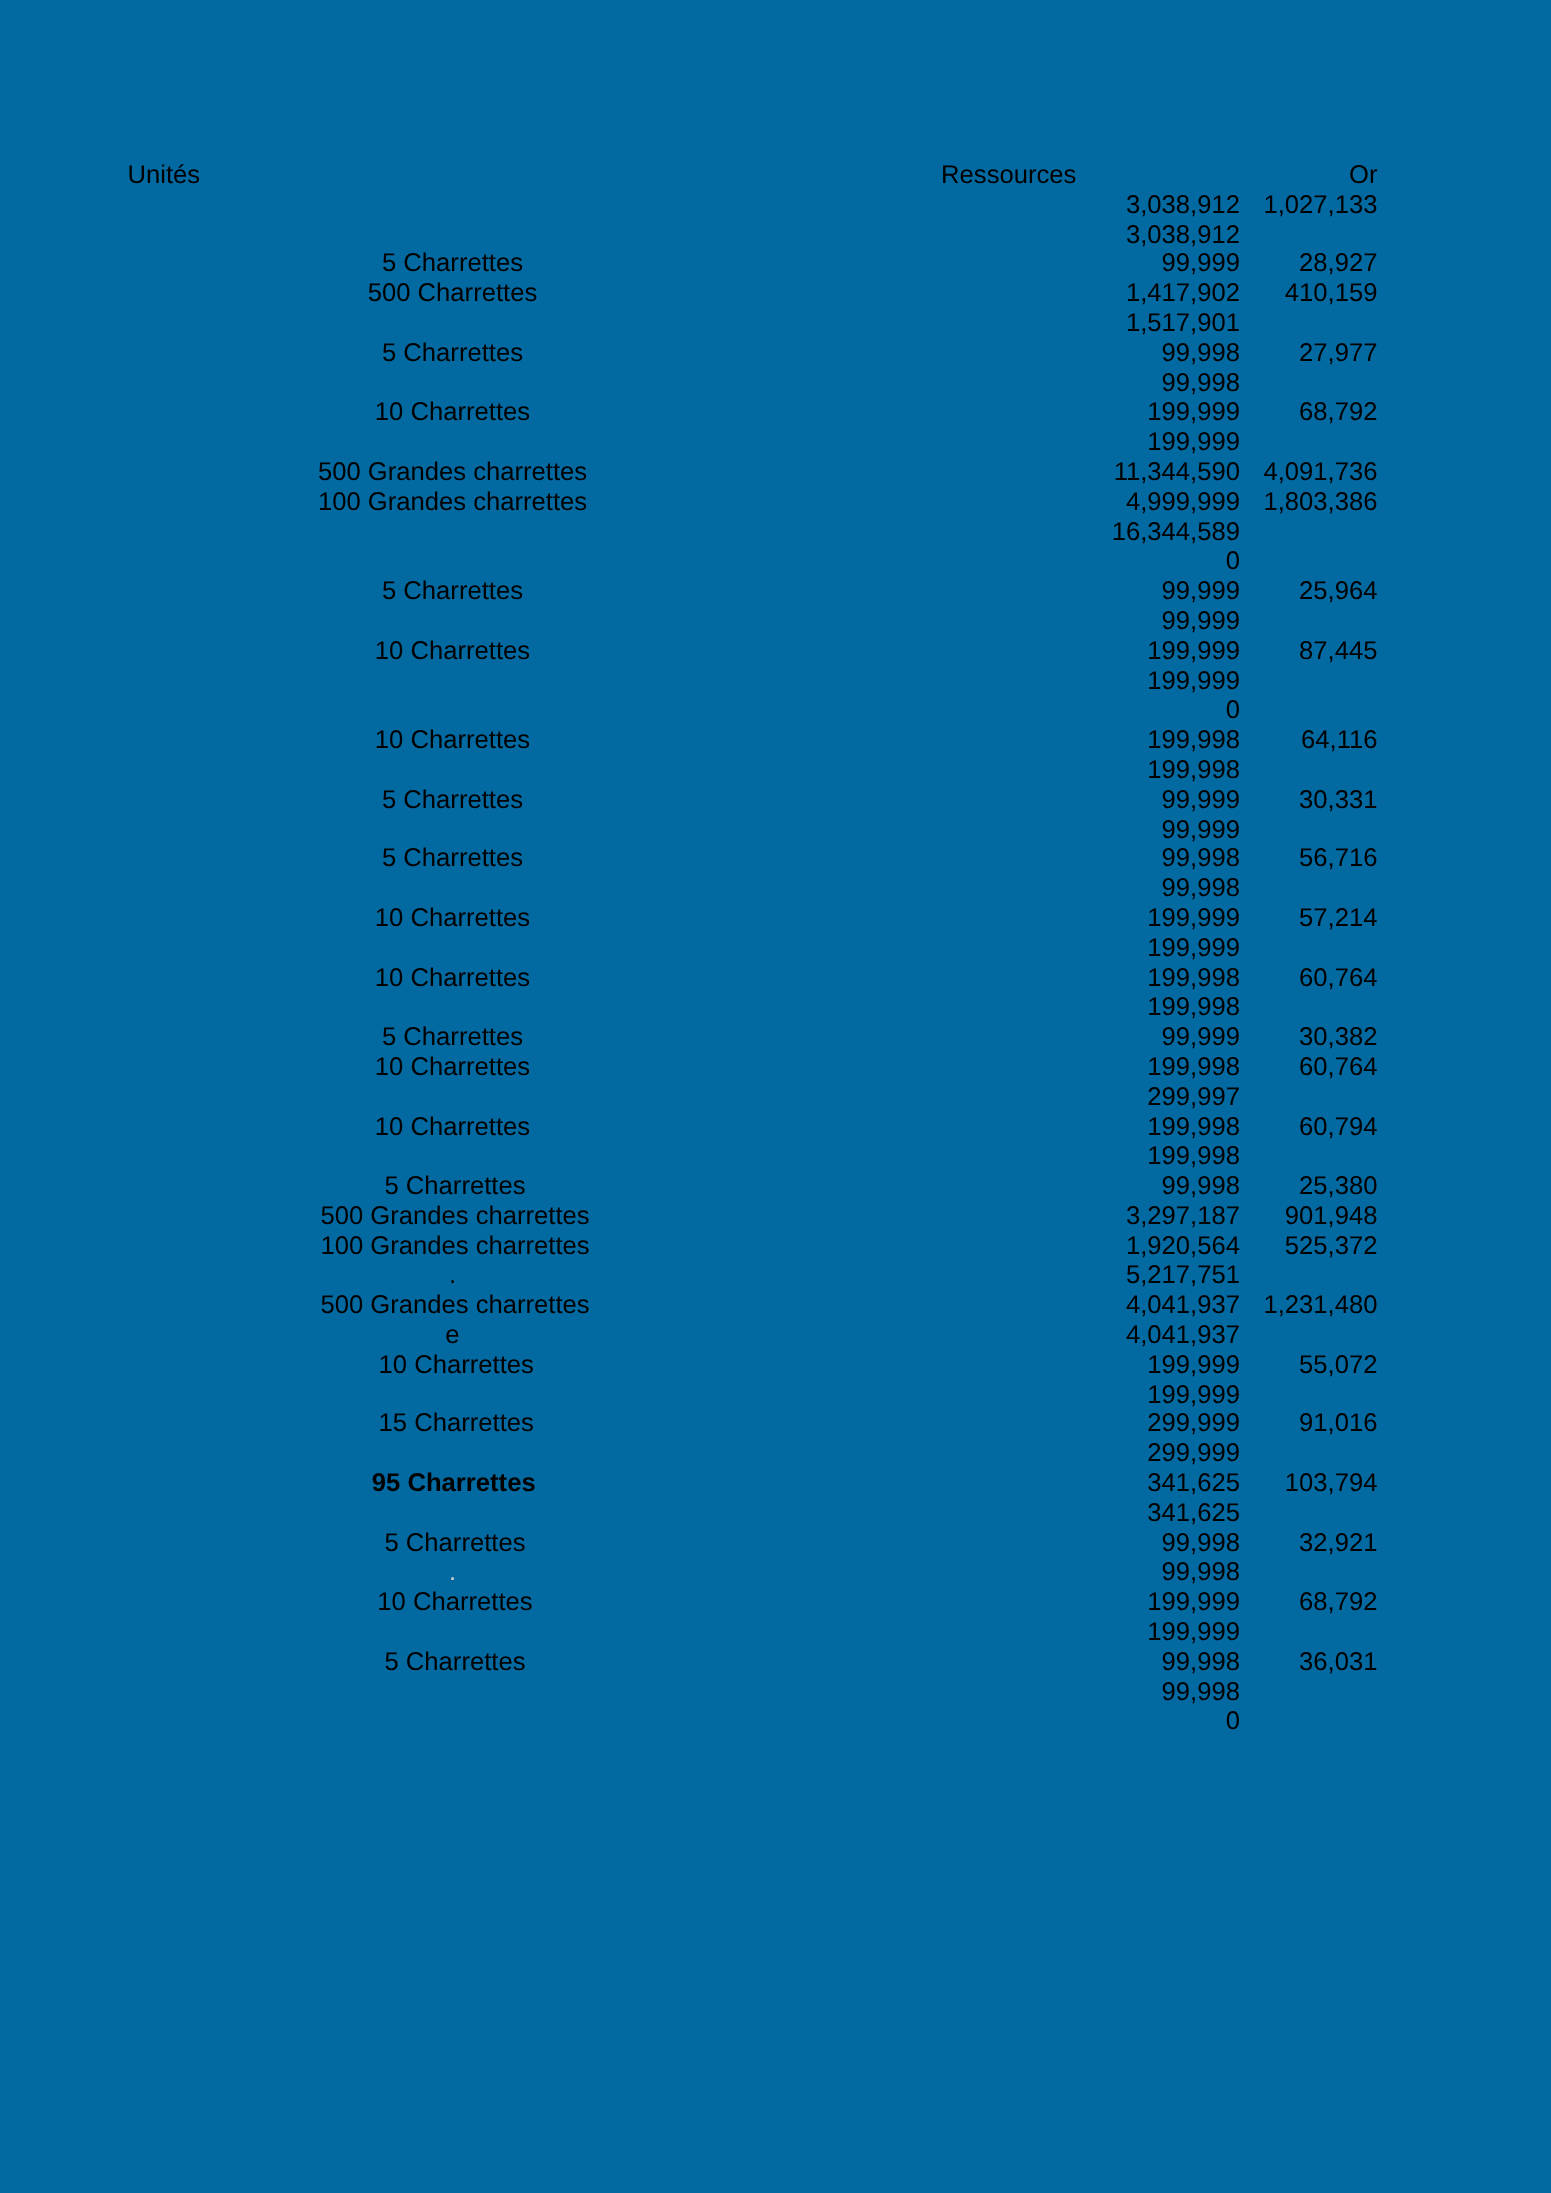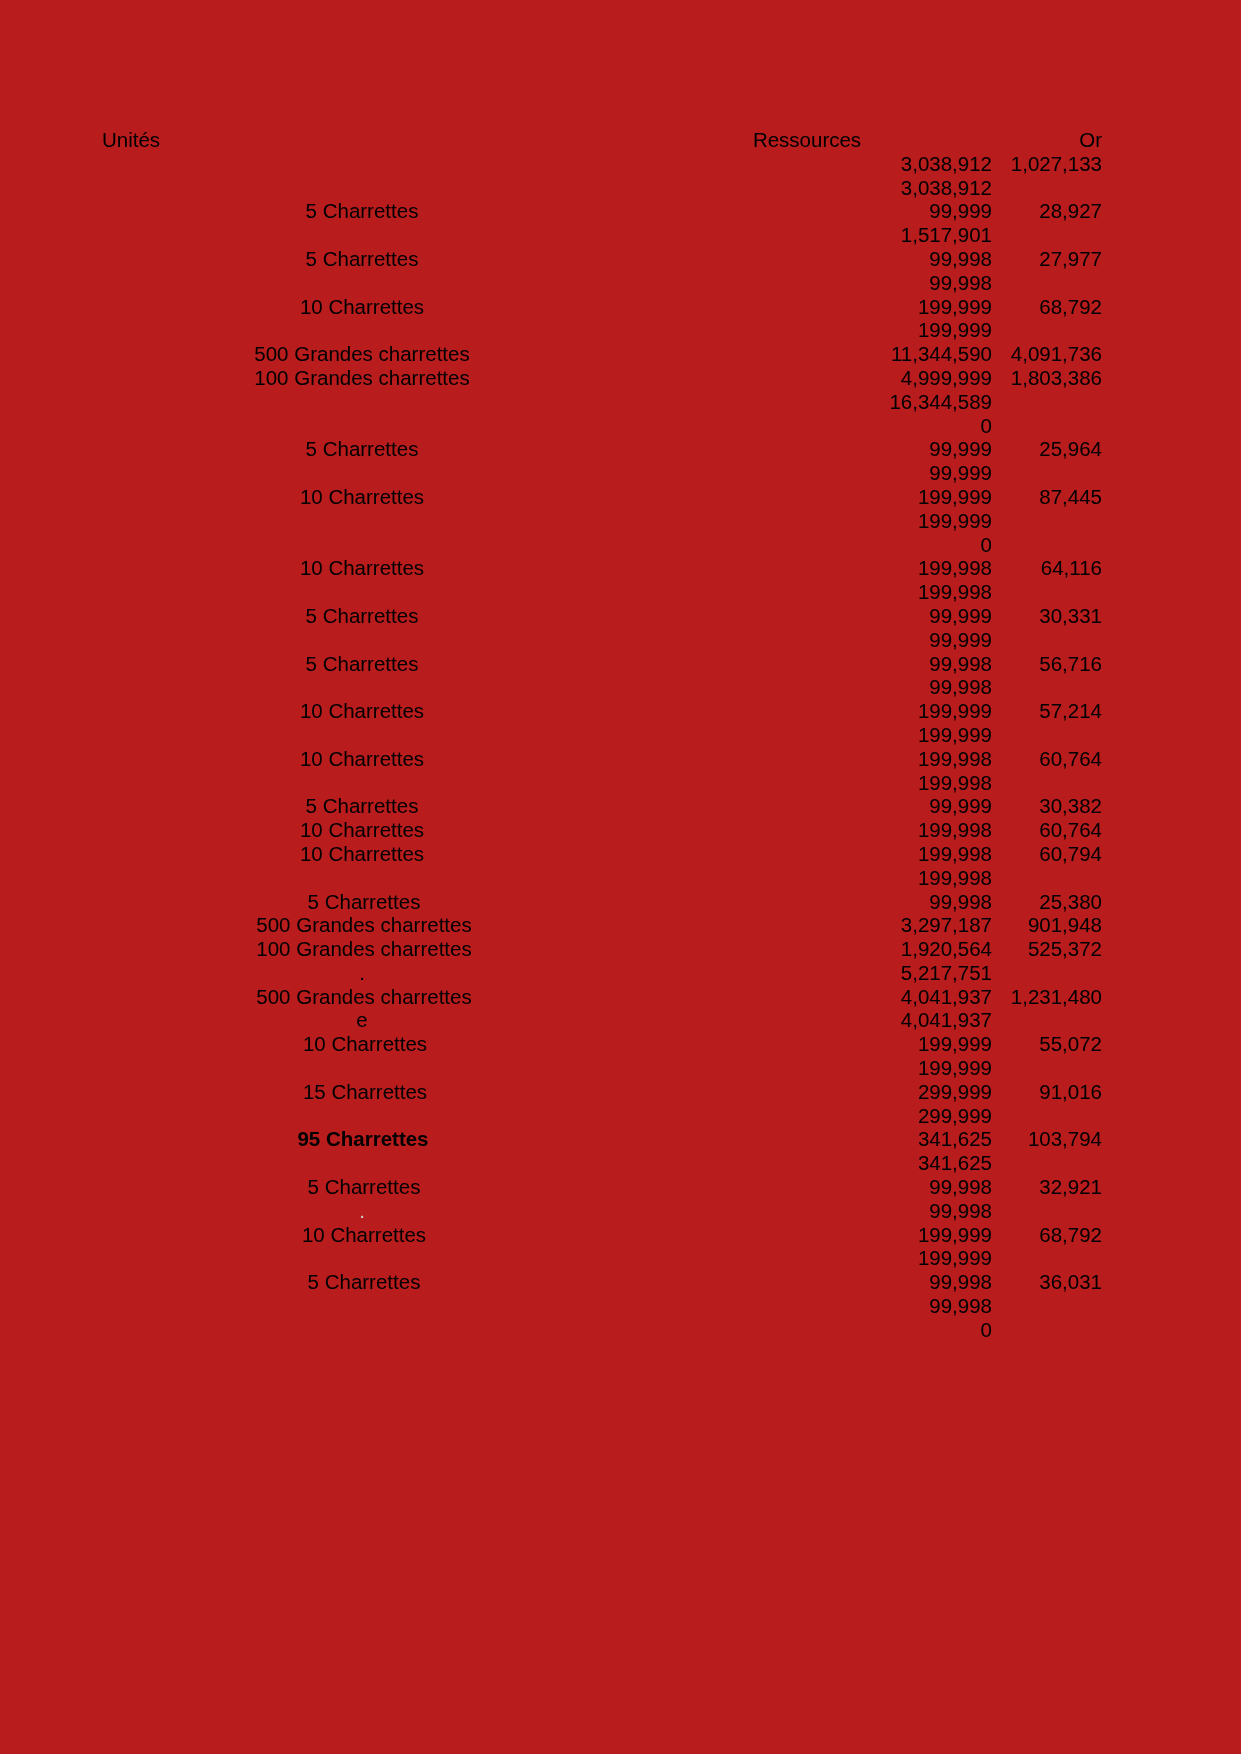--- a/index.html
+++ b/index.html
@@ -12,21 +12,21 @@
     height: 1754px;
     font-family: "Liberation Sans", sans-serif;
     color: #000000;
     -webkit-font-smoothing: antialiased;
     overflow: hidden;
   }
   .page {
     position: relative;
     width: 1241px;
     height: 1754px;
-    background: #b91c1c;
+    background: #0369a1;
   }
   .sheet {
     position: absolute;
     left: 0;
     top: 0;
     width: 1241px;
   }
   table.grid {
     border-collapse: collapse;
     table-layout: fixed;
@@ -93,20 +93,25 @@
             <td class="unites"></td>
             <td class="res">3,038,912</td>
             <td class="or"></td>
           </tr>
           <tr>
             <td class="unites">5 Charrettes</td>
             <td class="res">99,999</td>
             <td class="or">28,927</td>
           </tr>
           <tr>
+            <td class="unites">500 Charrettes</td>
+            <td class="res">1,417,902</td>
+            <td class="or">410,159</td>
+          </tr>
+          <tr>
             <td class="unites"></td>
             <td class="res">1,517,901</td>
             <td class="or"></td>
           </tr>
           <tr>
             <td class="unites">5 Charrettes</td>
             <td class="res">99,998</td>
             <td class="or">27,977</td>
           </tr>
           <tr>
@@ -221,20 +226,25 @@
           </tr>
           <tr>
             <td class="unites">5 Charrettes</td>
             <td class="res">99,999</td>
             <td class="or">30,382</td>
           </tr>
           <tr>
             <td class="unites">10 Charrettes</td>
             <td class="res">199,998</td>
             <td class="or">60,764</td>
+          </tr>
+          <tr>
+            <td class="unites"></td>
+            <td class="res">299,997</td>
+            <td class="or"></td>
           </tr>
           <tr>
             <td class="unites">10 Charrettes</td>
             <td class="res">199,998</td>
             <td class="or">60,794</td>
           </tr>
           <tr>
             <td class="unites"></td>
             <td class="res">199,998</td>
             <td class="or"></td>

